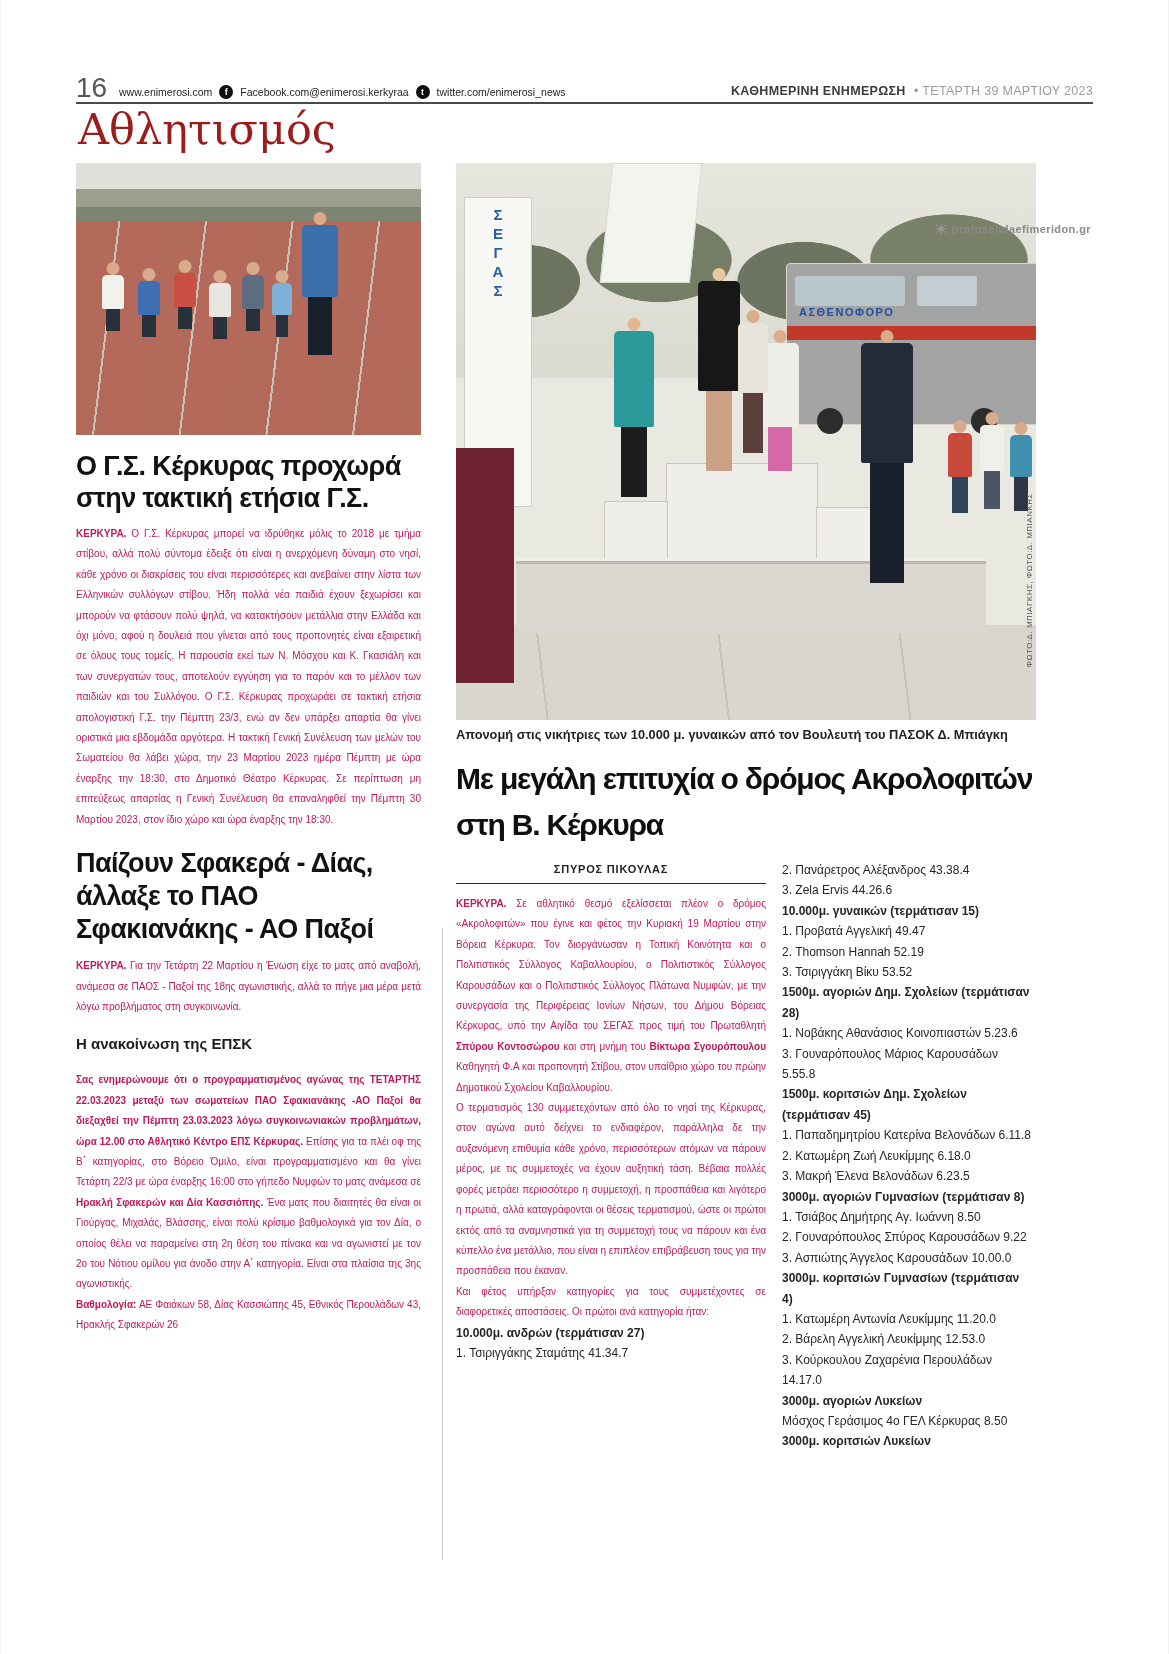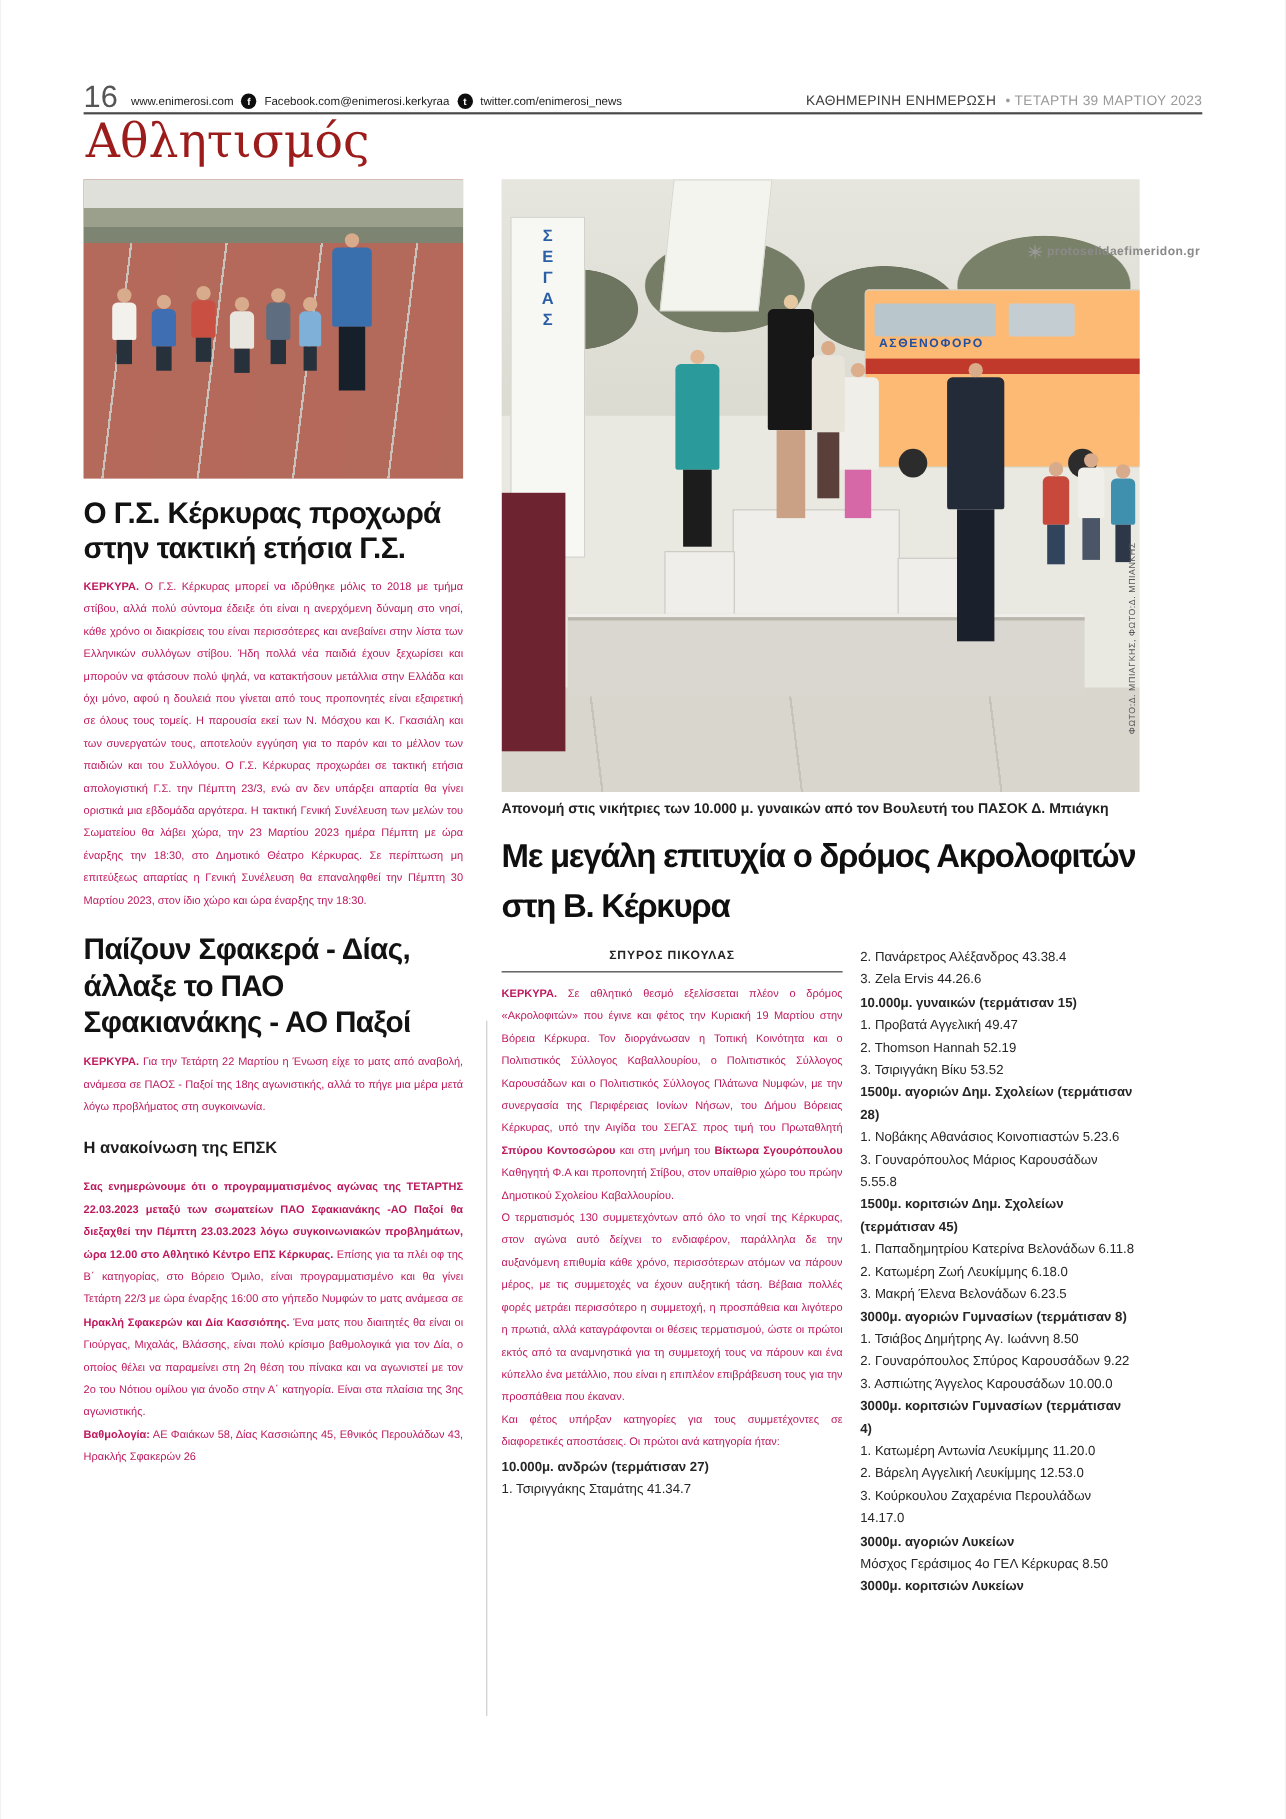--- a/index.html
+++ b/index.html
@@ -6,21 +6,21 @@
   .page{position:relative;width:1167px;height:1654px;background:#ffffff;margin:0 auto;
         font-family:"Liberation Sans",sans-serif;color:#1c1c1c;overflow:hidden;}
   
   .pagenum{position:absolute;left:75px;top:72px;font-size:28px;color:#555;font-weight:400;}
   .hlinks{position:absolute;left:118px;top:85px;display:flex;align-items:center;gap:7px;
           font-size:10.5px;color:#222;}
   .circ{width:14px;height:14px;border-radius:50%;background:#0d0d0d;color:#fff;
         display:inline-flex;align-items:center;justify-content:center;
         font-size:9px;font-weight:700;line-height:1;}
   .masthead{position:absolute;right:75px;top:84px;font-size:12.5px;}
-  .masthead .brand{font-weight:400;color:#3c3c3c;letter-spacing:.3px;}
+  .masthead .brand{font-weight:700;color:#3c3c3c;letter-spacing:.3px;}
   .masthead .mdate{color:#9a9a9a;margin-left:5px;letter-spacing:.3px;}
   .hrule{position:absolute;left:75px;right:75px;top:102px;height:2px;background:#4a4a4a;}
   .section-title{position:absolute;left:77px;top:104px;
                  font-family:"DejaVu Serif",serif;font-size:43px;color:#9c1b1b;}
   
   .just{font-size:10px;line-height:20.4px;text-align:justify;color:#be185d;margin:0;}
   .b{font-weight:700;}
   .headline{font-weight:700;color:#121212;letter-spacing:-.6px;}
   
   .leftcol{position:absolute;left:75px;top:163px;width:345px;}
@@ -54,21 +54,21 @@
      background:repeating-linear-gradient(83deg,#d8d6cd 0 90px,#c6c4ba 90px 92px,#d8d6cd 92px 180px);}
   .p2-platform{position:absolute;left:60px;top:395px;width:470px;height:72px;
      background:#d9d7cf;border-top:3px solid #efeee8;box-shadow:0 3px 0 #b9b7ad inset;}
   .p2-banner{position:absolute;left:8px;top:34px;width:66px;height:300px;background:#f7f7f4;
      border:1px solid #cfcfc8;display:flex;flex-direction:column;align-items:center;
      padding-top:8px;gap:2px;}
   .p2-banner .blt{font-size:15px;font-weight:700;color:#2a5fa5;line-height:17px;}
   .p2-flag{position:absolute;left:150px;top:0;width:88px;height:118px;background:#f4f4ef;
      border:1px solid #d8d8d0;transform:skewX(-6deg);}
   .p2-drape{position:absolute;left:0;top:285px;width:58px;height:235px;background:#6e2430;}
-  .ambulance{position:absolute;left:330px;top:100px;width:250px;height:160px;background:#fdba74;
+  .ambulance{position:absolute;left:330px;top:100px;width:250px;height:160px;background:#a3a3a3;
      border:1px solid #d5d3ca;border-radius:4px;text-decoration:underline;}
   .amb-stripe{position:absolute;left:0;top:62px;width:100%;height:14px;background:#c0392b;}
   .amb-win{position:absolute;left:8px;top:12px;width:110px;height:30px;background:#b9c6cc;border-radius:3px;}
   .amb-win2{position:absolute;left:130px;top:12px;width:60px;height:30px;background:#c4ced2;border-radius:3px;}
   .amb-text{position:absolute;left:12px;top:42px;font-size:11px;font-weight:700;color:#1f4fa0;letter-spacing:1.5px;}
   .amb-wheel{position:absolute;bottom:-10px;width:26px;height:26px;border-radius:50%;background:#2c2c2c;}
   .podbox{position:absolute;background:#efeeea;border:1px solid #c9c7bf;}
   .trophy{position:absolute;width:10px;height:18px;background:#d9a520;border-radius:2px 2px 0 0;}
   .credit2{position:absolute;right:2px;top:330px;}
   .watermark{position:absolute;right:77px;top:222px;display:flex;align-items:center;gap:4px;

